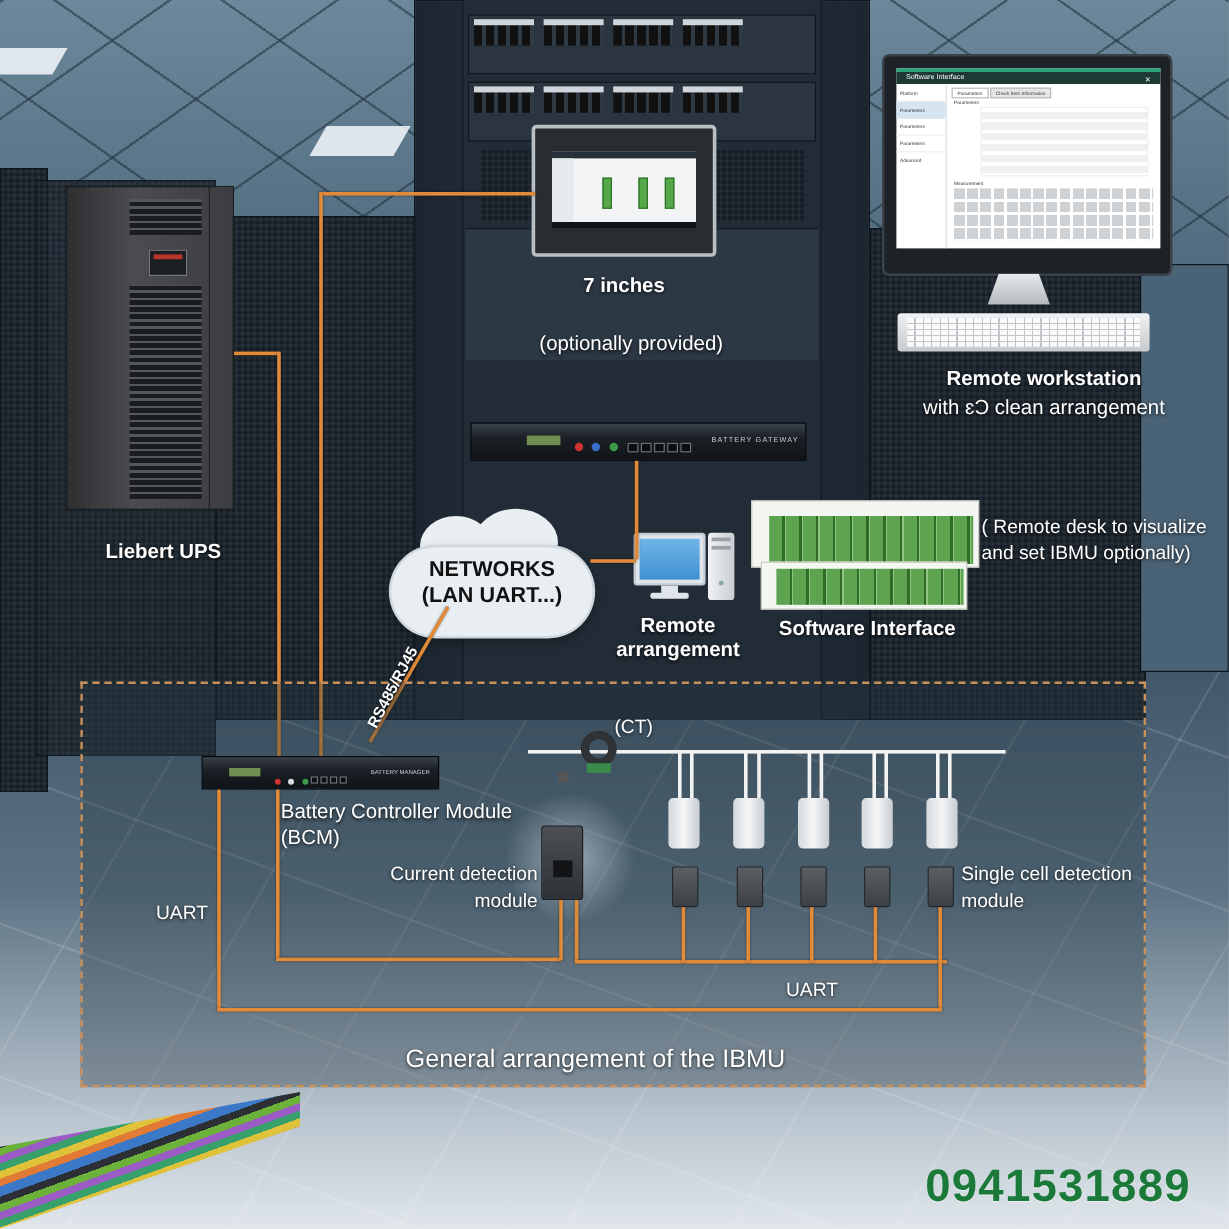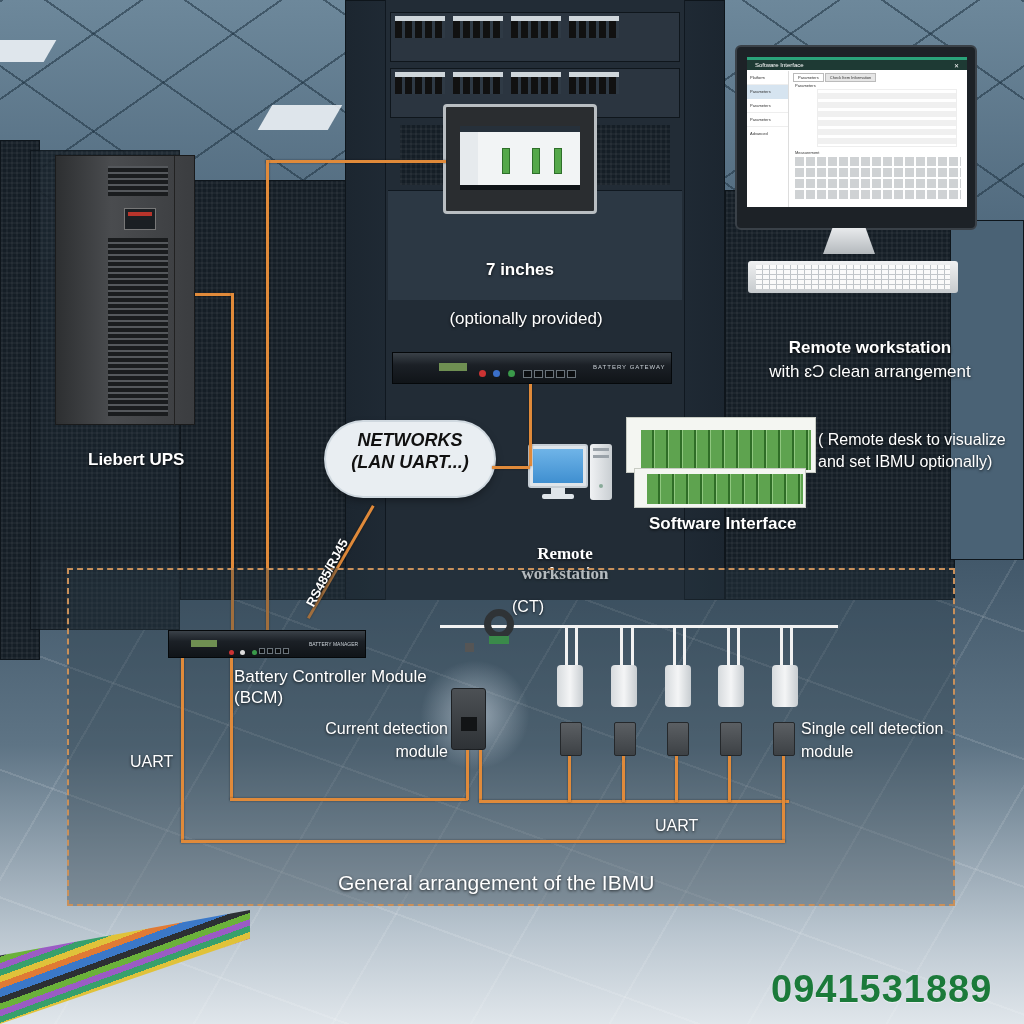--- a/index.html
+++ b/index.html
@@ -54,21 +54,21 @@
   }
   .louvers {
     background: repeating-linear-gradient(0deg, #1a1c1e 0 4px, #55585c 4px 6px);
   }
   .label {
     color: #fff; text-shadow: 0 1px 3px rgba(0,0,0,.8);
     font-family: "Liberation Sans", sans-serif;
     white-space: nowrap; line-height: 1.2;
   }
   .bold { font-weight: bold; }
-  .center { text-align: center; margin-top: 32px; }
+  .center { text-align: center; }
   .wire { background: #e08a3a; box-shadow: 0 0 2px rgba(0,0,0,.5); }
   .wire-white { background: #f2f2f2; }
   .dashed-box {
     left: 67px; top: 568px; width: 888px; height: 338px;
     border: 2px dashed #c9905a;
     background: rgba(40,56,70,.35);
   }
   .device-1u {
     background: linear-gradient(180deg, #3a4148 0%, #1b2026 40%, #101418 100%);
     border: 1px solid #05080a;
@@ -219,38 +219,38 @@
   <div class="abs" style="left:68px;top:52px;width:32px;height:22px;background:#1b1f23;border:1px solid #777;">
     <div style="margin:3px;height:4px;background:#b8342b;"></div>
   </div>
   <div class="abs louvers" style="left:52px;top:82px;width:60px;height:178px;"></div>
   <div class="abs" style="left:118px;top:0;width:1px;height:270px;background:#222;"></div>
 </div>
 <div class="abs label bold" style="left:88px;top:450px;font-size:17px;">Liebert UPS</div>
 
 <div class="abs cloud-bump" style="left:350px;top:430px;width:60px;height:50px;"></div>
 <div class="abs cloud-bump" style="left:395px;top:424px;width:70px;height:56px;"></div>
-<div class="abs cloud" style="left:326px;top:422px;width:168px;height:74px;padding-top:8px;font-size:18px;line-height:1.2;font-style:italic;">
+<div class="abs cloud" style="left:326px;top:456px;width:168px;height:74px;padding-top:8px;font-size:18px;line-height:1.2;">
   <div>NETWORKS</div>
   <div>(LAN UART...)</div>
 </div>
 
 <div class="abs pc-monitor" style="left:528px;top:444px;width:60px;height:44px;">
   <div class="abs pc-screen" style="left:3px;top:3px;width:50px;height:34px;"></div>
 </div>
 <div class="abs" style="left:551px;top:488px;width:14px;height:8px;background:#dfe5ea;"></div>
 <div class="abs" style="left:542px;top:494px;width:32px;height:5px;background:#dfe5ea;border-radius:2px;"></div>
 <div class="abs pc-tower" style="left:590px;top:444px;width:22px;height:56px;">
   <div style="margin:4px 3px;height:3px;background:#9aa2a9;"></div>
   <div style="margin:2px 3px;height:3px;background:#9aa2a9;"></div>
   <div class="abs" style="left:9px;top:40px;width:4px;height:4px;border-radius:50%;background:#8a9;"></div>
 </div>
-<div class="abs label bold center" style="left:510px;top:512px;width:110px;font-size:17px;font-family:Liberation Serif, serif;">
+<div class="abs label bold center" style="left:510px;top:512px;width:110px;font-size:17px;">
   <div>Remote</div>
-  <div>workstation</div>
+  <div>arrangement</div>
 </div>
 
 <div class="abs sw-chart" style="left:626px;top:417px;width:190px;height:56px;">
   <div class="abs sw-bars" style="left:14px;top:12px;width:170px;height:40px;"></div>
 </div>
 <div class="abs sw-chart" style="left:634px;top:468px;width:172px;height:40px;">
   <div class="abs sw-bars" style="left:12px;top:5px;width:156px;height:30px;"></div>
 </div>
 <div class="abs label bold" style="left:649px;top:514px;font-size:17px;">Software Interface</div>
 <div class="abs label" style="left:818px;top:429px;font-size:16px;line-height:1.4;">

